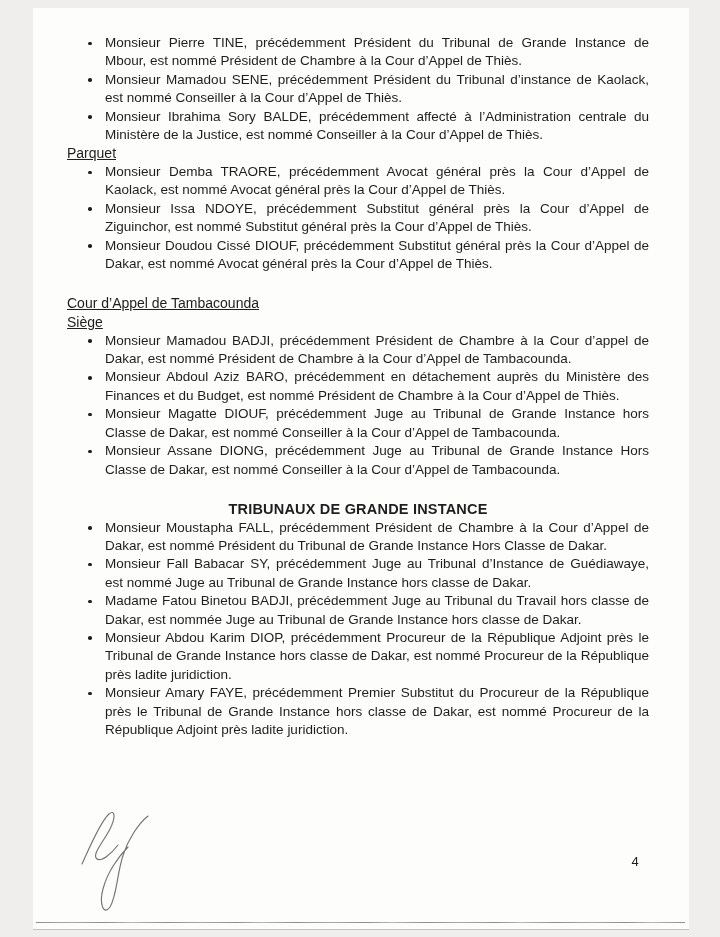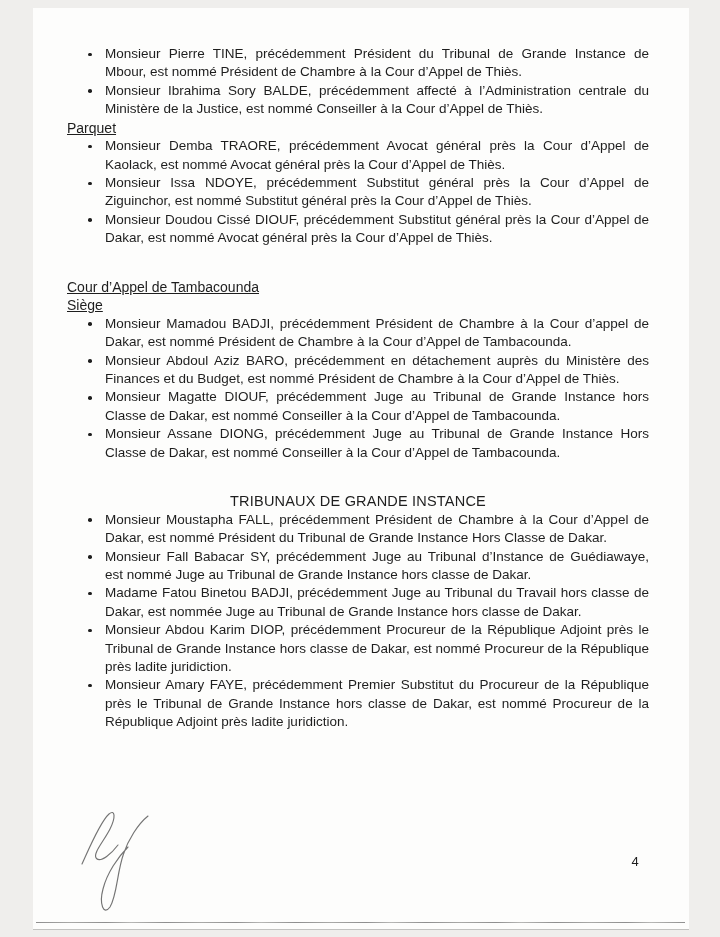--- a/index.html
+++ b/index.html
@@ -17,38 +17,38 @@
     position:relative;
   }
   .page{
     position:absolute;
     left:33px; top:8px;
     width:656px; height:922px;
     background:var(--page-bg);
     border-bottom:1px solid #c2c2c0;
   }
   .doc-body{
-    padding:37px 40px 0 34px;
+    padding:26px 40px 0 34px;
     font-size:13.5px;
     line-height:18.4px;
   }
   .h-left{
     font-weight:normal;
     text-decoration:underline;
     font-size:14px;
     line-height:18.6px;
   }
   .h-center{
-    font-weight:normal;
+    font-weight:bold;
     text-align:center;
     font-size:14.5px;
     line-height:18.6px;
     letter-spacing:.2px;
   }
-  .gap-before{margin-top:30px;}
+  .gap-before{margin-top:21px;}
   ul.blist{
     list-style:none;
     margin-left:19px;
   }
   ul.blist li{
     position:relative;
     padding-left:19px;
     text-align:justify;
   }
   ul.blist li::before{
@@ -87,20 +87,21 @@
   }
 </style>
 </head>
 <body>
 
 <div class="page">
 
   <div class="doc-body">
       <ul class="blist">
         <li>Monsieur Pierre TINE, précédemment Président du Tribunal de Grande Instance de Mbour, est nommé Président de Chambre à la Cour d’Appel de Thiès.</li>
+        <li>Monsieur Mamadou SENE, précédemment Président du Tribunal d’instance de Kaolack, est nommé Conseiller à la Cour d’Appel de Thiès.</li>
         <li>Monsieur Ibrahima Sory BALDE, précédemment affecté à l’Administration centrale du Ministère de la Justice, est nommé Conseiller à la Cour d’Appel de Thiès.</li>
       </ul>
       <div class="h-left">Parquet</div>
       <ul class="blist">
         <li>Monsieur Demba TRAORE, précédemment Avocat général près la Cour d’Appel de Kaolack, est nommé Avocat général près la Cour d’Appel de Thiès.</li>
         <li>Monsieur Issa NDOYE, précédemment Substitut général près la Cour d’Appel de Ziguinchor, est nommé Substitut général près la Cour d’Appel de Thiès.</li>
         <li>Monsieur Doudou Cissé DIOUF, précédemment Substitut général près la Cour d’Appel de Dakar, est nommé Avocat général près la Cour d’Appel de Thiès.</li>
       </ul>
       <div class="h-left gap-before">Cour d’Appel de Tambacounda</div>
       <div class="h-left">Siège</div>

